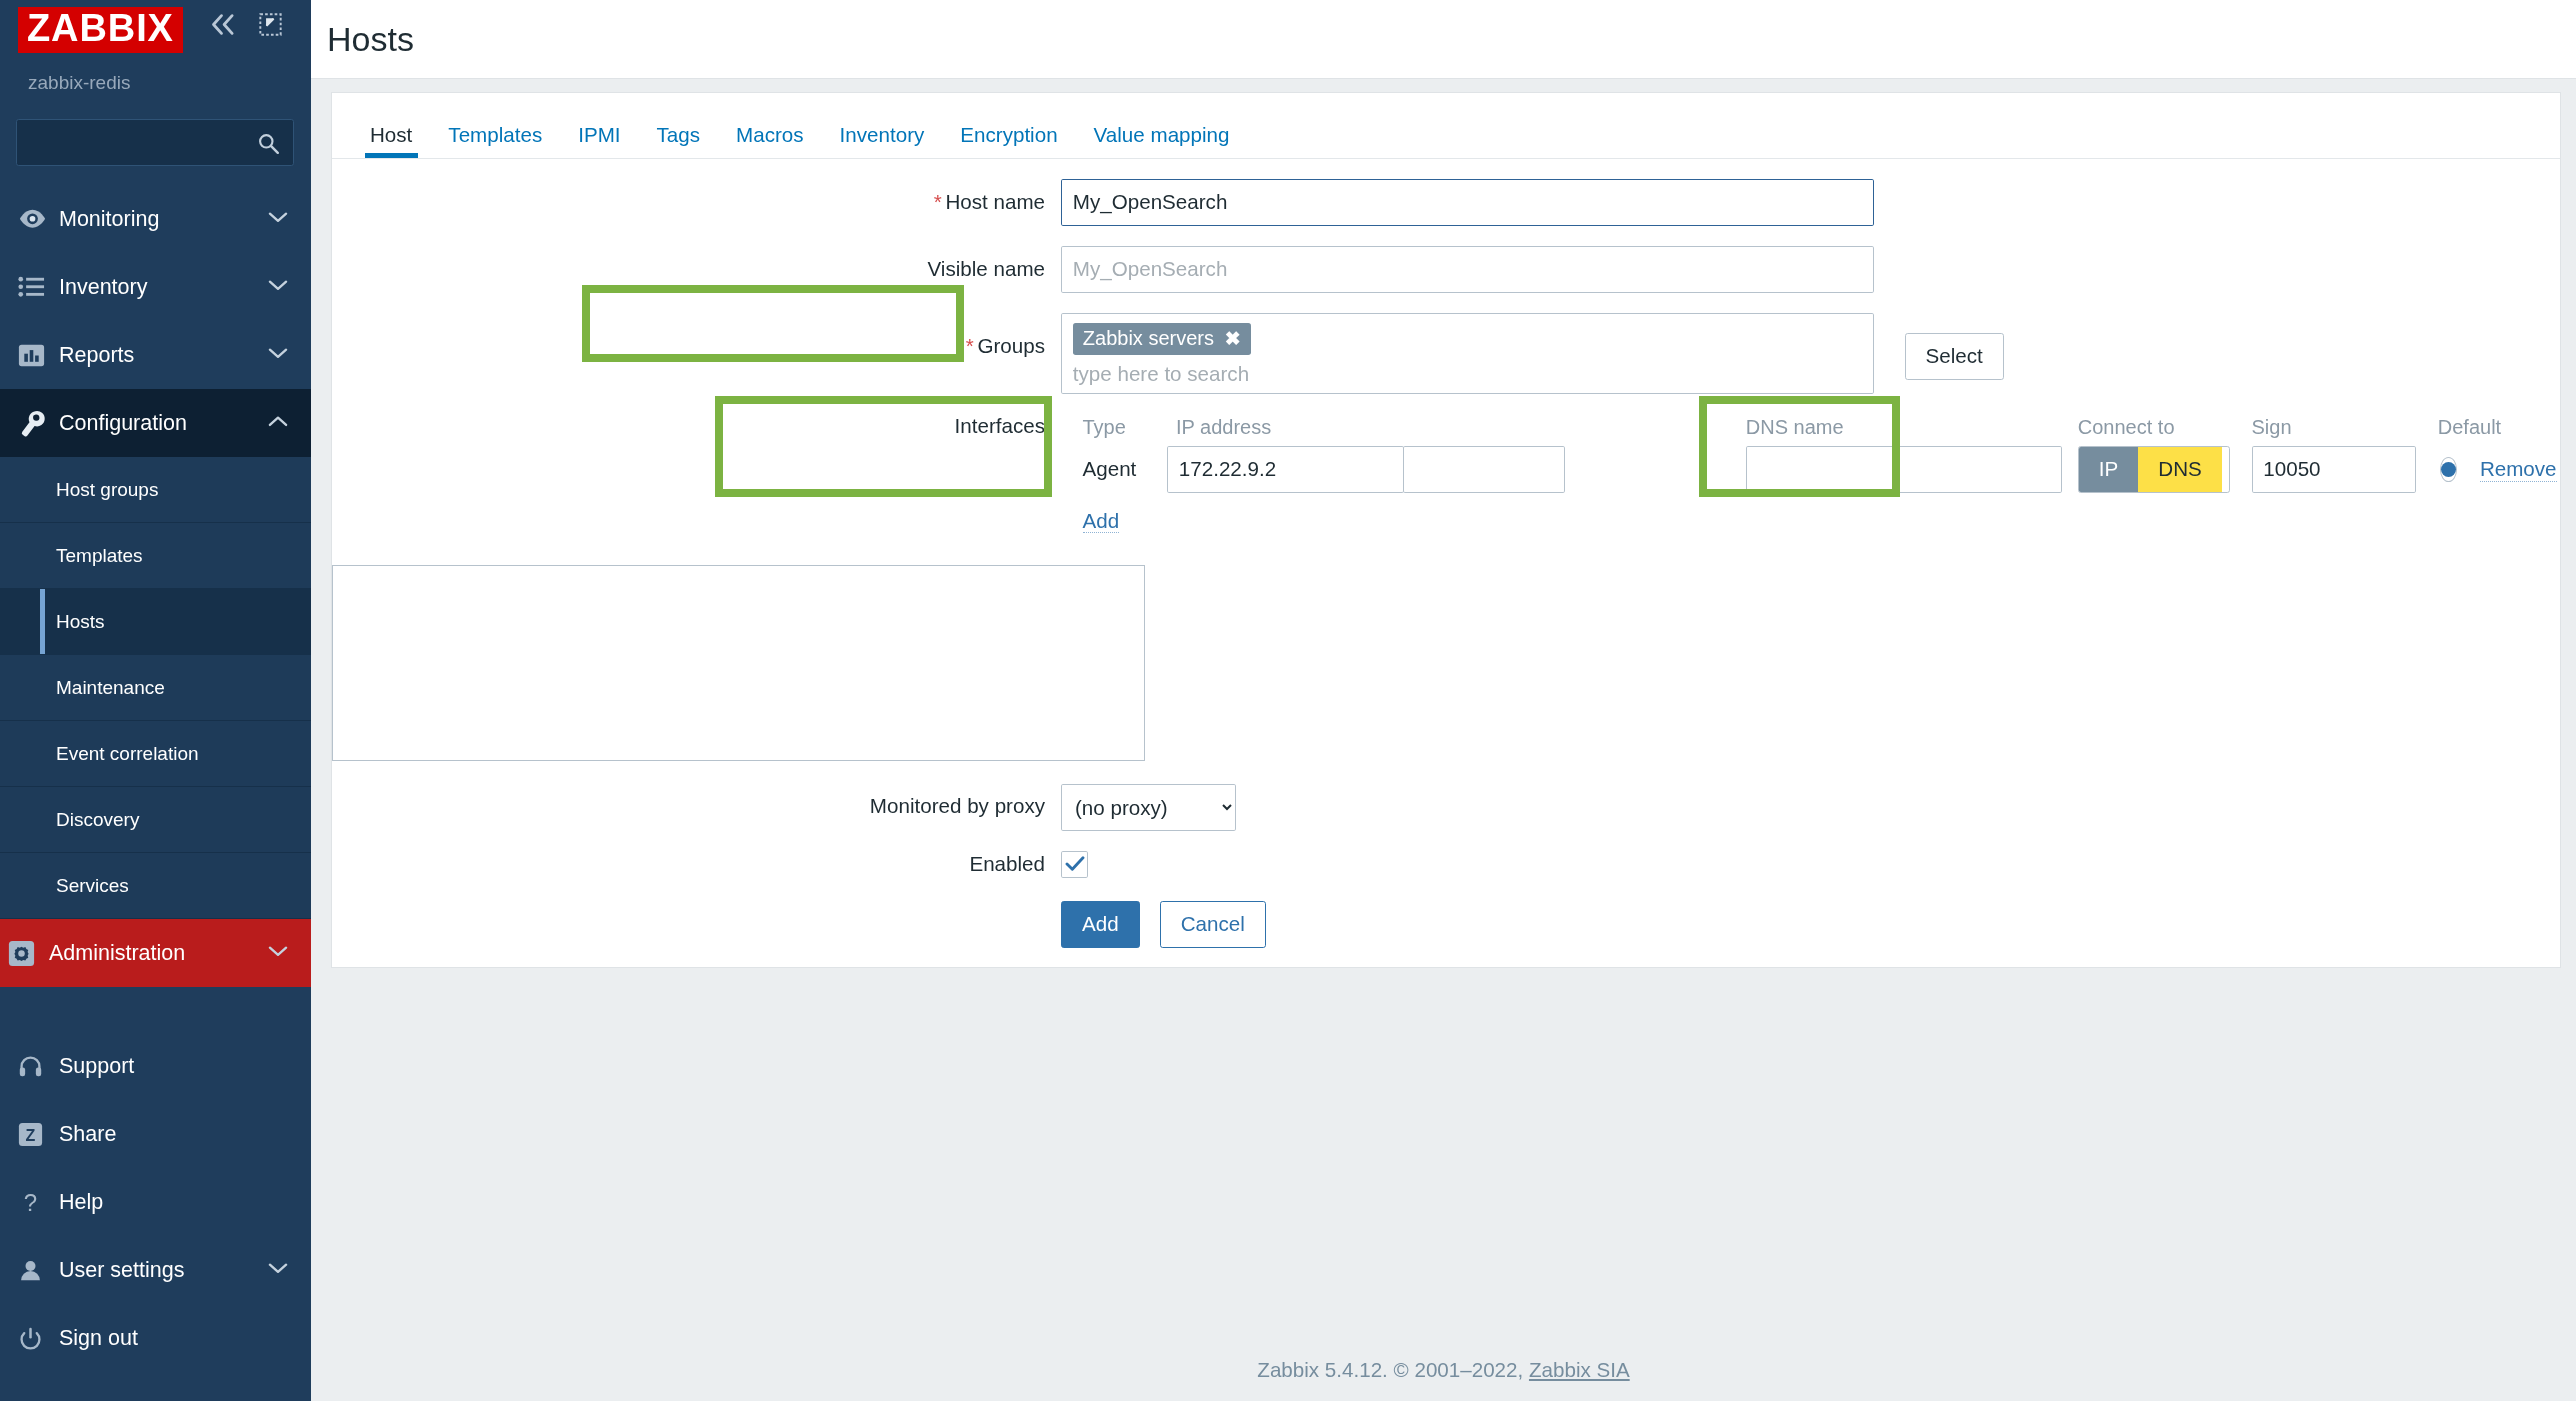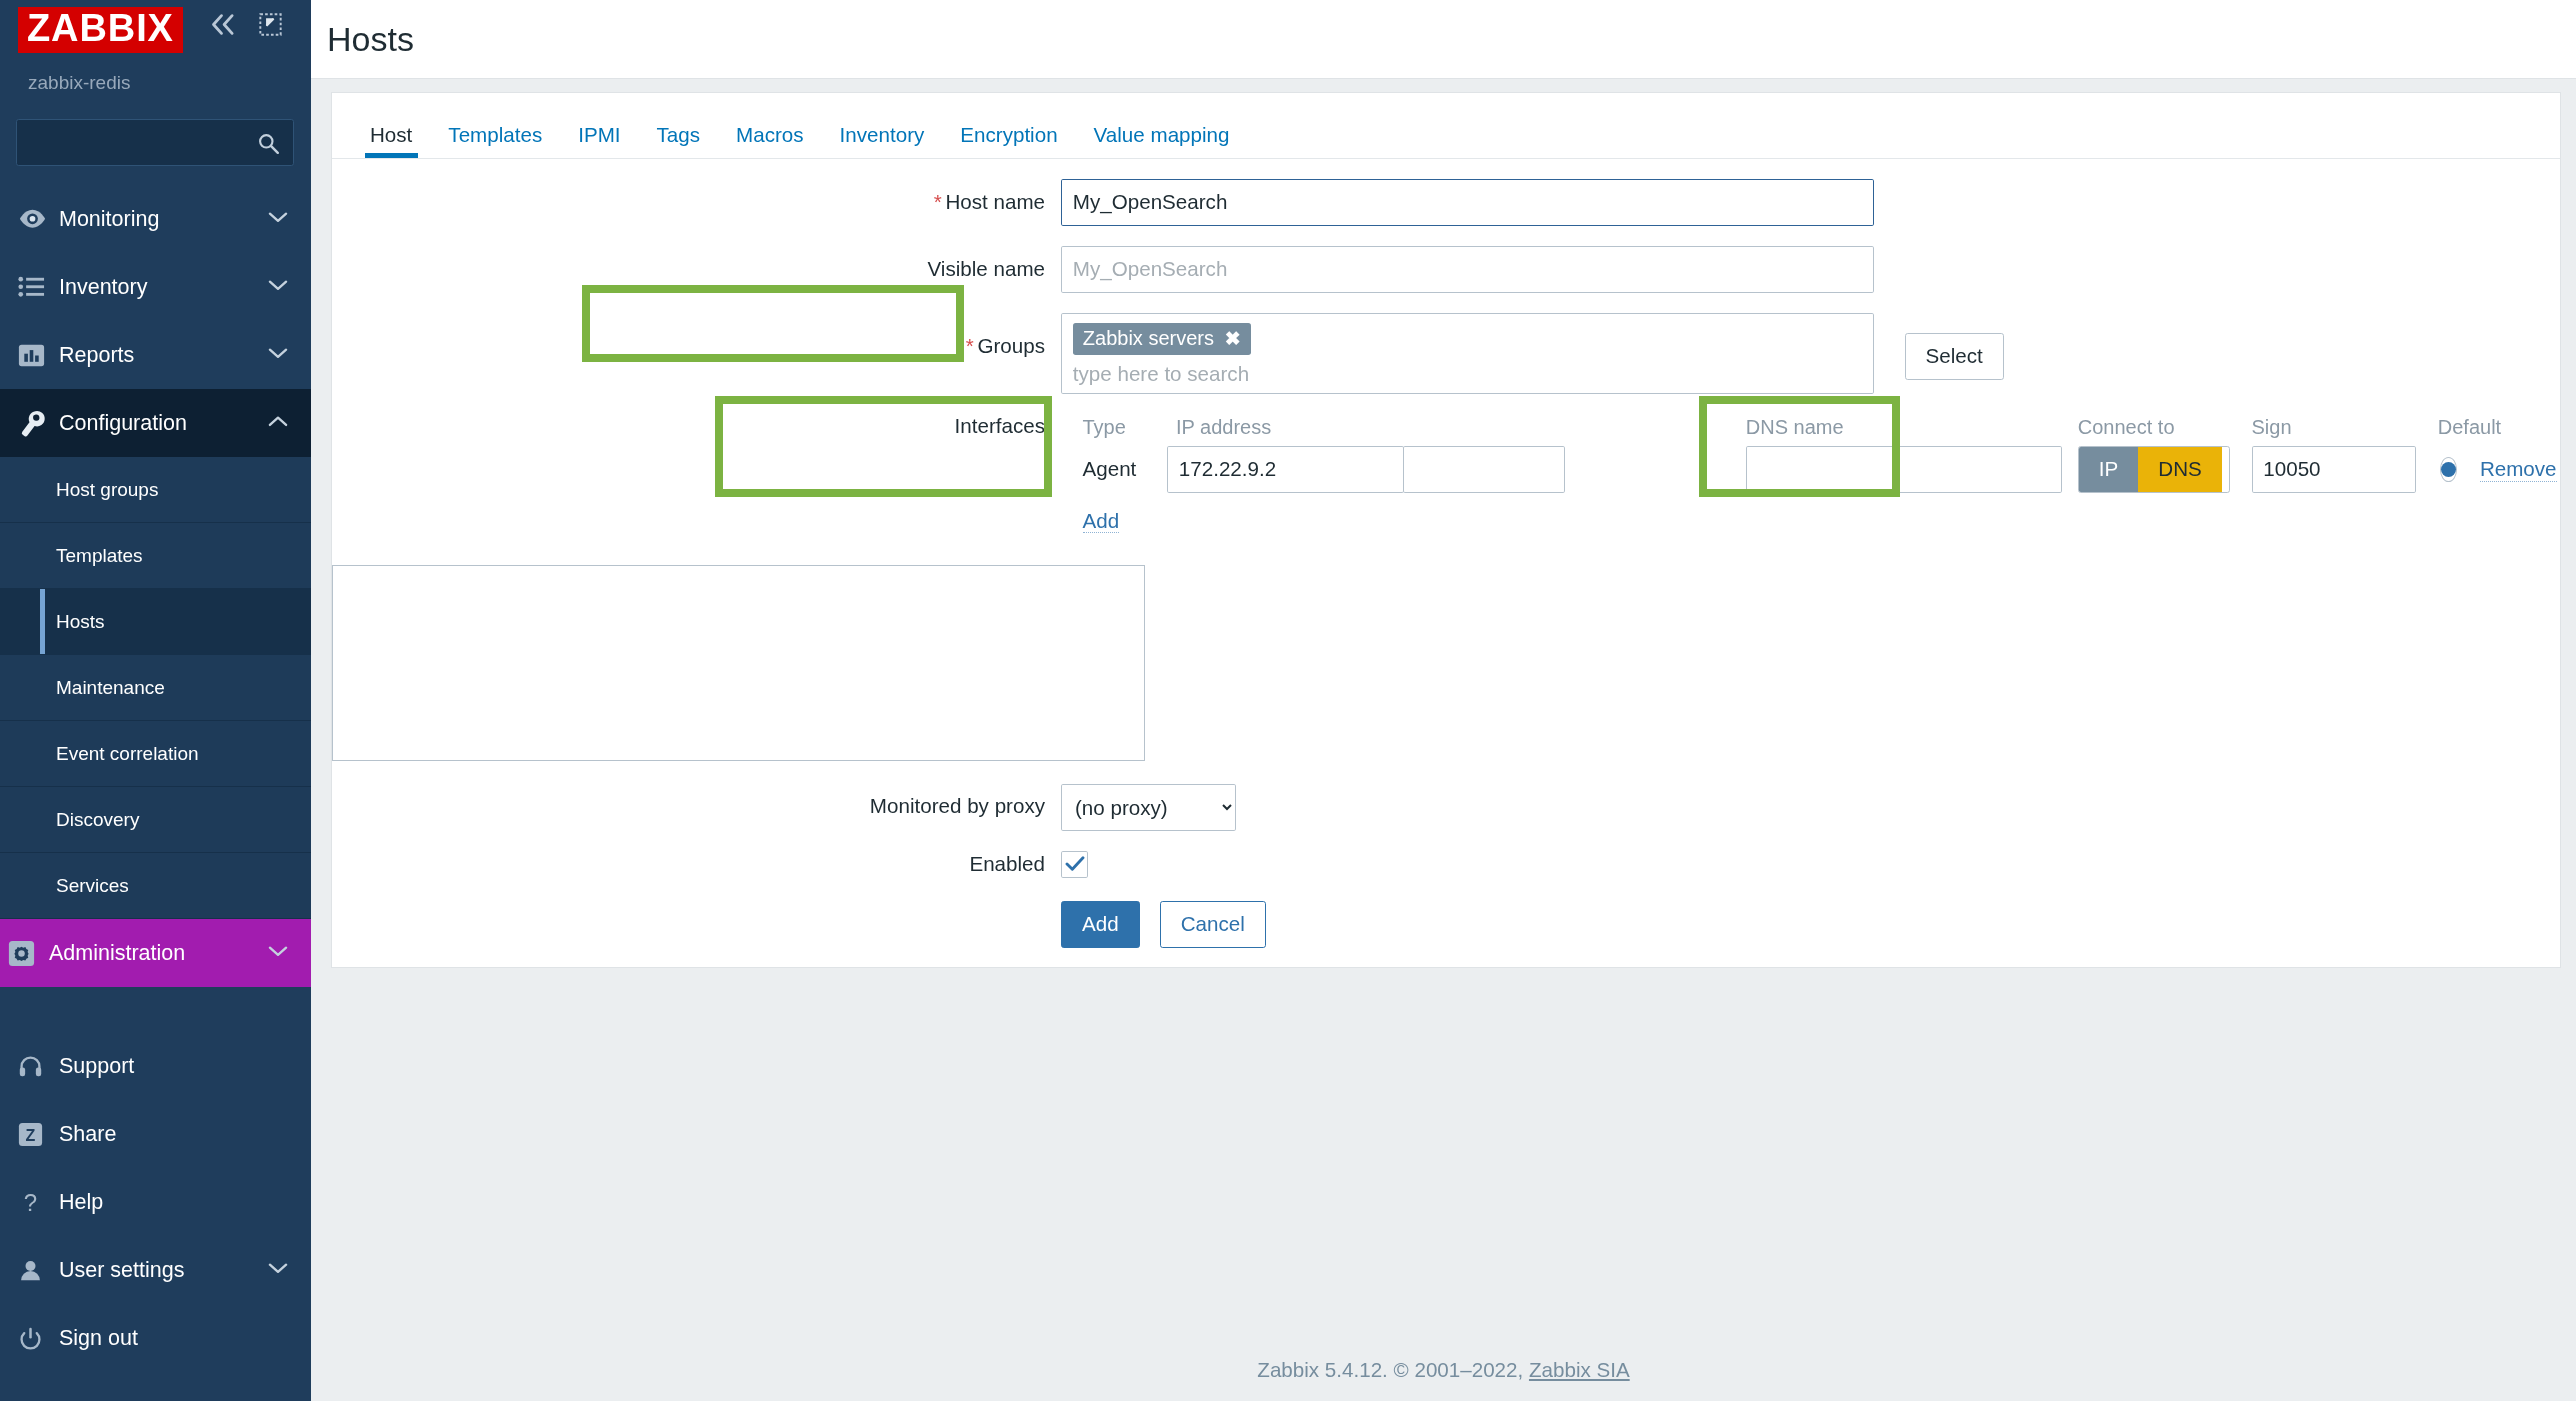--- a/index.html
+++ b/index.html
@@ -44,21 +44,21 @@
 
   .nav { position:absolute; left:0; top:185px; width:311px; }
   .nav-item {
     display:flex; align-items:center; height:68px; padding-left:18px;
     font-size:21.5px; color:#ffffff; cursor:pointer; position:relative;
   }
   .nav-item .ico { width:41px; display:flex; align-items:center; color:#a7b8c9; }
   .nav-item .lbl { flex:1; }
   .nav-item .chev { color:#c5d2de; margin-right:23px; font-size:14.4px; }
   .nav-item.active { background:#0d2033; }
-  .nav-item.admin-on { background:#a21caf;padding-left:8px; }
+  .nav-item.admin-on { background:#b91c1c;padding-left:8px; }
 
   .submenu { background:#1e3b59; }
   .sub-item {
     display:flex; align-items:center; height:66px; padding-left:56px;
     font-size:19px; color:#ffffff; cursor:pointer;
     border-bottom:0.9px solid #16304a; position:relative;
     background:#1e3b59;
   }
   .sub-item:first-child { border-top:0.9px solid #16304a; }
   .sub-item.sel { background:#16304a; }
@@ -146,21 +146,21 @@
 
   .type-txt { font-size:20.6px; color:#1f2c33; padding-left:21.5px; }
   .ip-inp { width:237px; }
   .blank-inp { width:162px; }
   .dns-inp { width:316px; }
   .port-inp { width:164px; }
 
   .seg { display:flex; border:0.9px solid #b6c2cc; border-radius:2.7px; overflow:hidden; height:47px; }
   .seg div { display:flex; align-items:center; justify-content:center; font-size:20.6px; padding:0 20px; cursor:pointer; }
   .seg .on { background:#768d9e; color:#fff; }
-  .seg .off { background:#eab308; color:#1f2c33; }
+  .seg .off { background:#fde047; color:#1f2c33; }
 
   .radio {
     width:25px; height:25px; border-radius:50%; border:1.8px solid #b6c2cc;
     background:#fff; display:flex; align-items:center; justify-content:center;
   }
   .radio .dot { width:15.3px; height:15.3px; border-radius:50%; background:#2e71ab; }
 
   .dlink { color:#2e71ab; font-size:20.6px; cursor:pointer; border-bottom:1.8px dotted #8fb3d4; }
 
   .ta {

